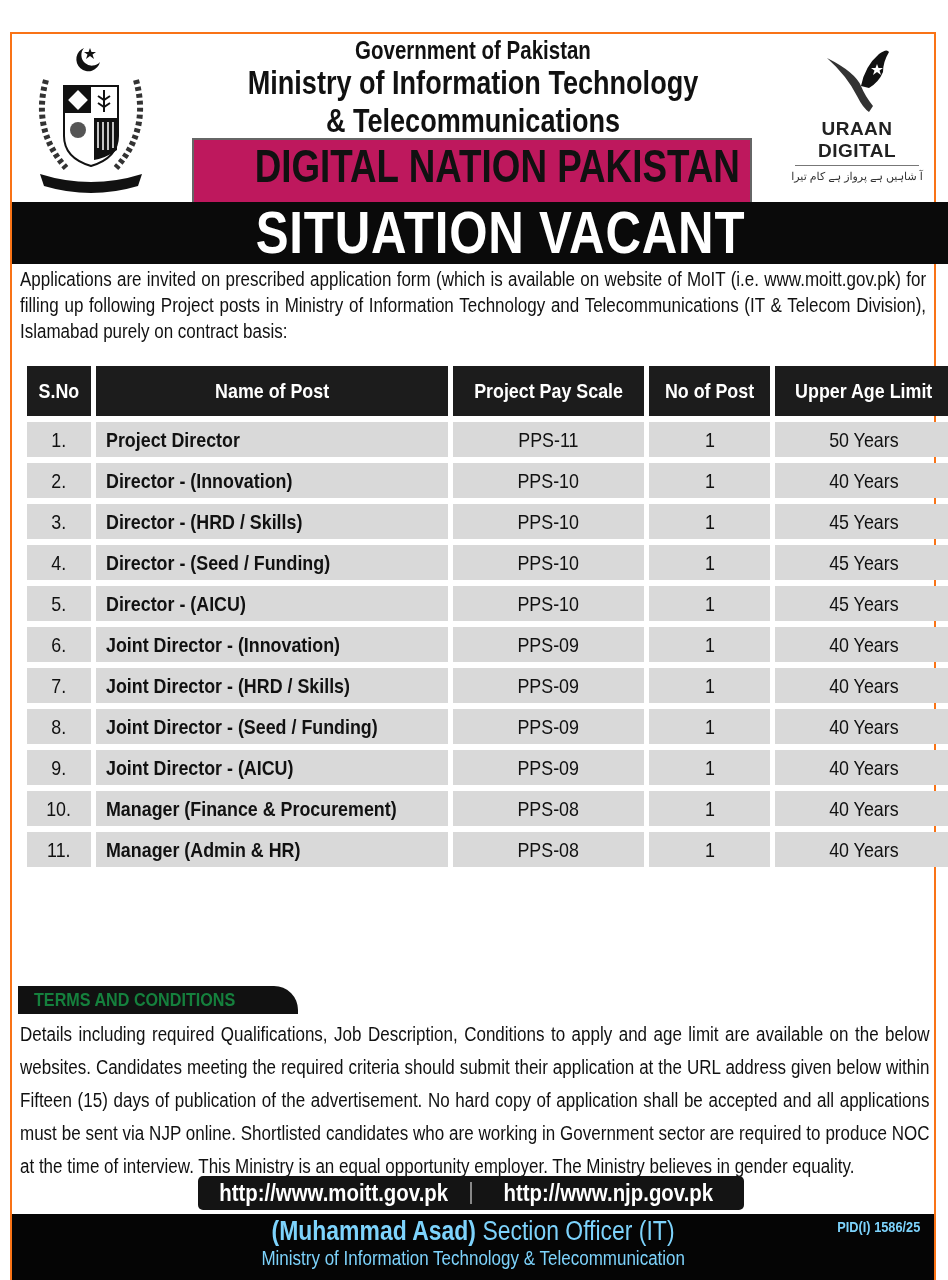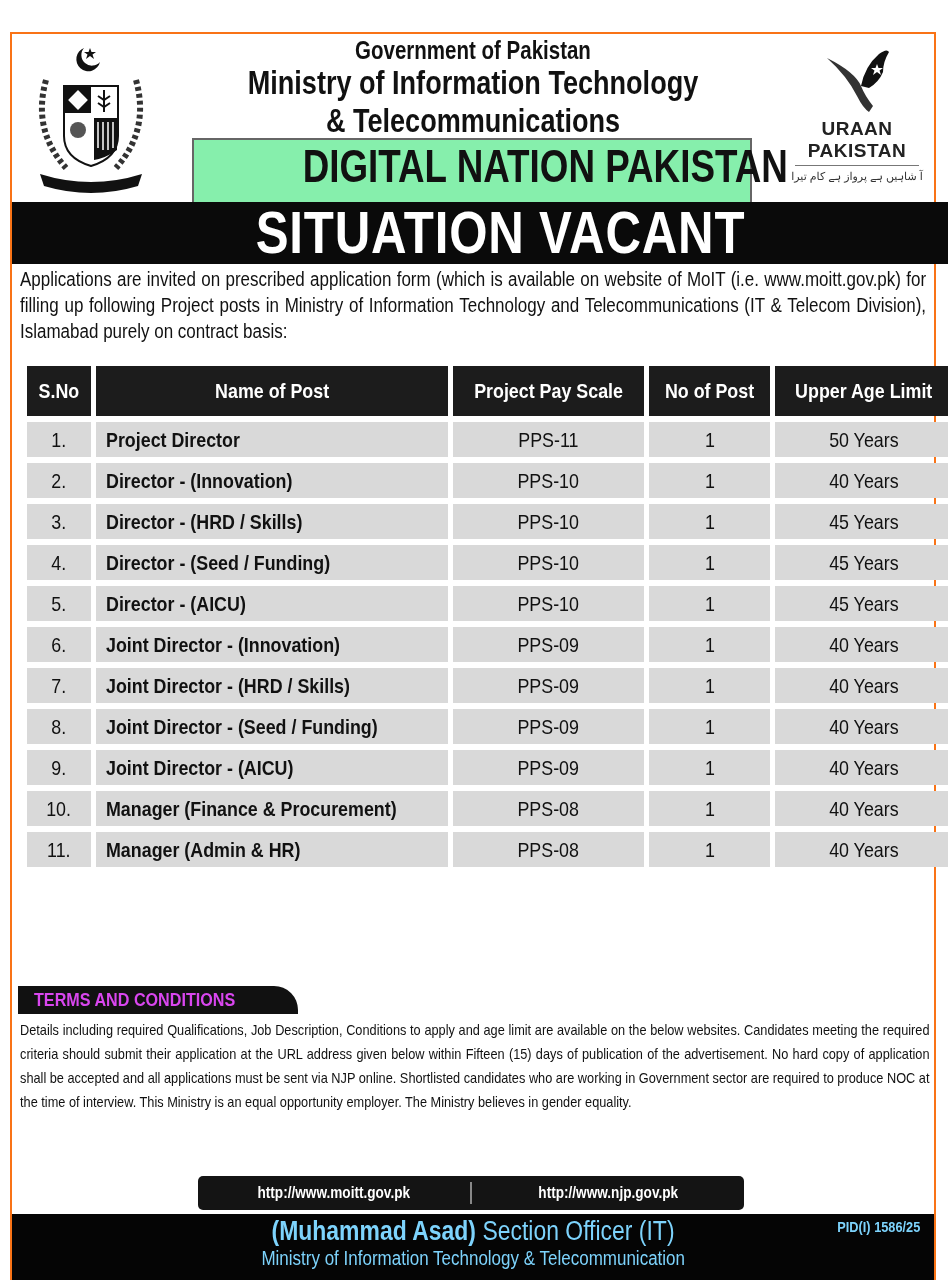--- a/index.html
+++ b/index.html
@@ -8,37 +8,37 @@
   .header{position:absolute;left:0;top:0;width:922px;height:170px;}
   .emblem{position:absolute;left:14px;top:6px;width:130px;height:160px;}
   .uraan{position:absolute;left:776px;top:8px;width:138px;height:158px;text-align:center;}
   .uraan .bird{width:80px;height:72px;margin:4px auto 0;}
   .uraan .t1{font-weight:bold;font-size:19px;letter-spacing:0.5px;line-height:22px;color:#222;}
   .uraan .line{width:124px;height:1px;background:#777;margin:3px auto 4px;}
   .uraan .urdu{font-size:11px;color:#333;direction:rtl;}
   .h-gov{position:absolute;left:0;width:922px;top:2px;text-align:center;font-size:25px;font-weight:bold;transform:scaleX(0.82);}
   .h-min1{position:absolute;left:0;width:922px;top:30px;text-align:center;font-size:33px;font-weight:bold;transform:scaleX(0.82);}
   .h-min2{position:absolute;left:0;width:922px;top:68px;text-align:center;font-size:33px;font-weight:bold;transform:scaleX(0.82);}
-  .dnp{position:absolute;left:180px;top:104px;width:560px;height:68px;border:2px solid #666;background:#86efac;box-sizing:border-box;text-align:center;padding-left:48px;}
+  .dnp{position:absolute;left:180px;top:104px;width:560px;height:68px;border:2px solid #666;background:#be185d;box-sizing:border-box;text-align:center;}
   .dnp span{display:inline-block;font-size:46px;font-weight:bold;line-height:52px;transform:scaleX(0.8);white-space:nowrap;}
   .banner{position:absolute;left:0;top:168px;width:922px;height:62px;background:#0a0a0a;text-align:center;padding-left:28px;}
   .banner span{display:inline-block;color:#fff;font-size:60px;font-weight:bold;line-height:62px;transform:scaleX(0.82);letter-spacing:1px;}
   .intro{position:absolute;left:8px;top:232px;width:906px;font-size:20px;line-height:26px;text-align:justify;}
   .intro .in{display:block;transform:scaleX(0.85);transform-origin:left top;width:1066px;}
   table.posts{position:absolute;left:10px;top:326px;width:910px;border-collapse:separate;border-spacing:5px 6px;}
   table.posts th{background:#1c1c1c;color:#fff;font-size:21px;font-weight:bold;height:34px;padding:8px;text-align:center;}
   table.posts td{background:#d9d9d9;font-size:21px;height:35px;padding:0;text-align:center;}
   table.posts td.name{text-align:left;padding-left:10px;font-weight:bold;}
   .sq{display:inline-block;transform:scaleX(0.85);white-space:nowrap;}
   .name .sq{transform-origin:left center;}
-  .terms-tab{position:absolute;left:6px;top:952px;width:280px;height:28px;background:#111;border-radius:0 24px 0 0;color:#d946ef;font-weight:bold;font-size:19px;line-height:28px;padding-left:16px;box-sizing:border-box;}
+  .terms-tab{position:absolute;left:6px;top:952px;width:280px;height:28px;background:#111;border-radius:0 24px 0 0;color:#15803d;font-weight:bold;font-size:19px;line-height:28px;padding-left:16px;box-sizing:border-box;}
   .terms-tab span{display:inline-block;transform:scaleX(0.85);transform-origin:left;white-space:nowrap;}
-  .terms{position:absolute;left:8px;top:984px;width:910px;font-size:15px;line-height:24px;}
+  .terms{position:absolute;left:8px;top:984px;width:910px;font-size:20px;line-height:33px;}
   .terms .in{display:block;transform:scaleX(0.85);transform-origin:left top;width:1070px;text-align:justify;}
-  .urls{position:absolute;left:186px;top:1142px;width:546px;height:34px;background:#141414;border-radius:5px;color:#fff;font-weight:bold;font-size:16px;line-height:34px;display:flex;}
+  .urls{position:absolute;left:186px;top:1142px;width:546px;height:34px;background:#141414;border-radius:5px;color:#fff;font-weight:bold;font-size:24px;line-height:34px;display:flex;}
   .urls .u{flex:1;text-align:center;}
   .urls .sep{width:2px;background:#888;height:22px;margin-top:6px;}
   .footer{position:absolute;left:0;top:1180px;width:922px;height:102px;background:#050505;color:#7dd3fc;text-align:center;}
   .footer .l1{font-size:27px;line-height:30px;margin-top:2px;}
   .footer .l2,.footer .l3{font-size:20px;line-height:24px;}
   .footer .pid{position:absolute;right:6px;top:4px;font-size:15px;font-weight:bold;}
 </style>
 </head>
 <body>
 
@@ -68,21 +68,21 @@
     </div>
     <div class="uraan">
       <div class="bird">
         <svg width="80" height="72" viewBox="0 0 80 72">
           <path d="M10 12 Q30 30 40 50 Q46 62 52 66 L56 60 Q48 50 44 40 Q38 26 10 12Z" fill="#333"></path>
           <path d="M44 40 Q48 20 62 8 Q70 2 72 6 Q66 16 66 26 Q62 36 52 42Z" fill="#111"></path>
           <polygon points="60,18 61.5,22 66,22 62.5,24.5 64,29 60,26 56,29 57.5,24.5 54,22 58.5,22" fill="#fff"></polygon>
         </svg>
       </div>
       <div class="t1">URAAN</div>
-      <div class="t1">PAKISTAN</div>
+      <div class="t1">DIGITAL</div>
       <div class="line"></div>
       <div class="urdu">آ شاہیں ہے پرواز ہے کام تیرا</div>
     </div>
   </div>
 
   <div class="banner">
     <span>SITUATION VACANT</span>
   </div>
 
   <div class="intro">

